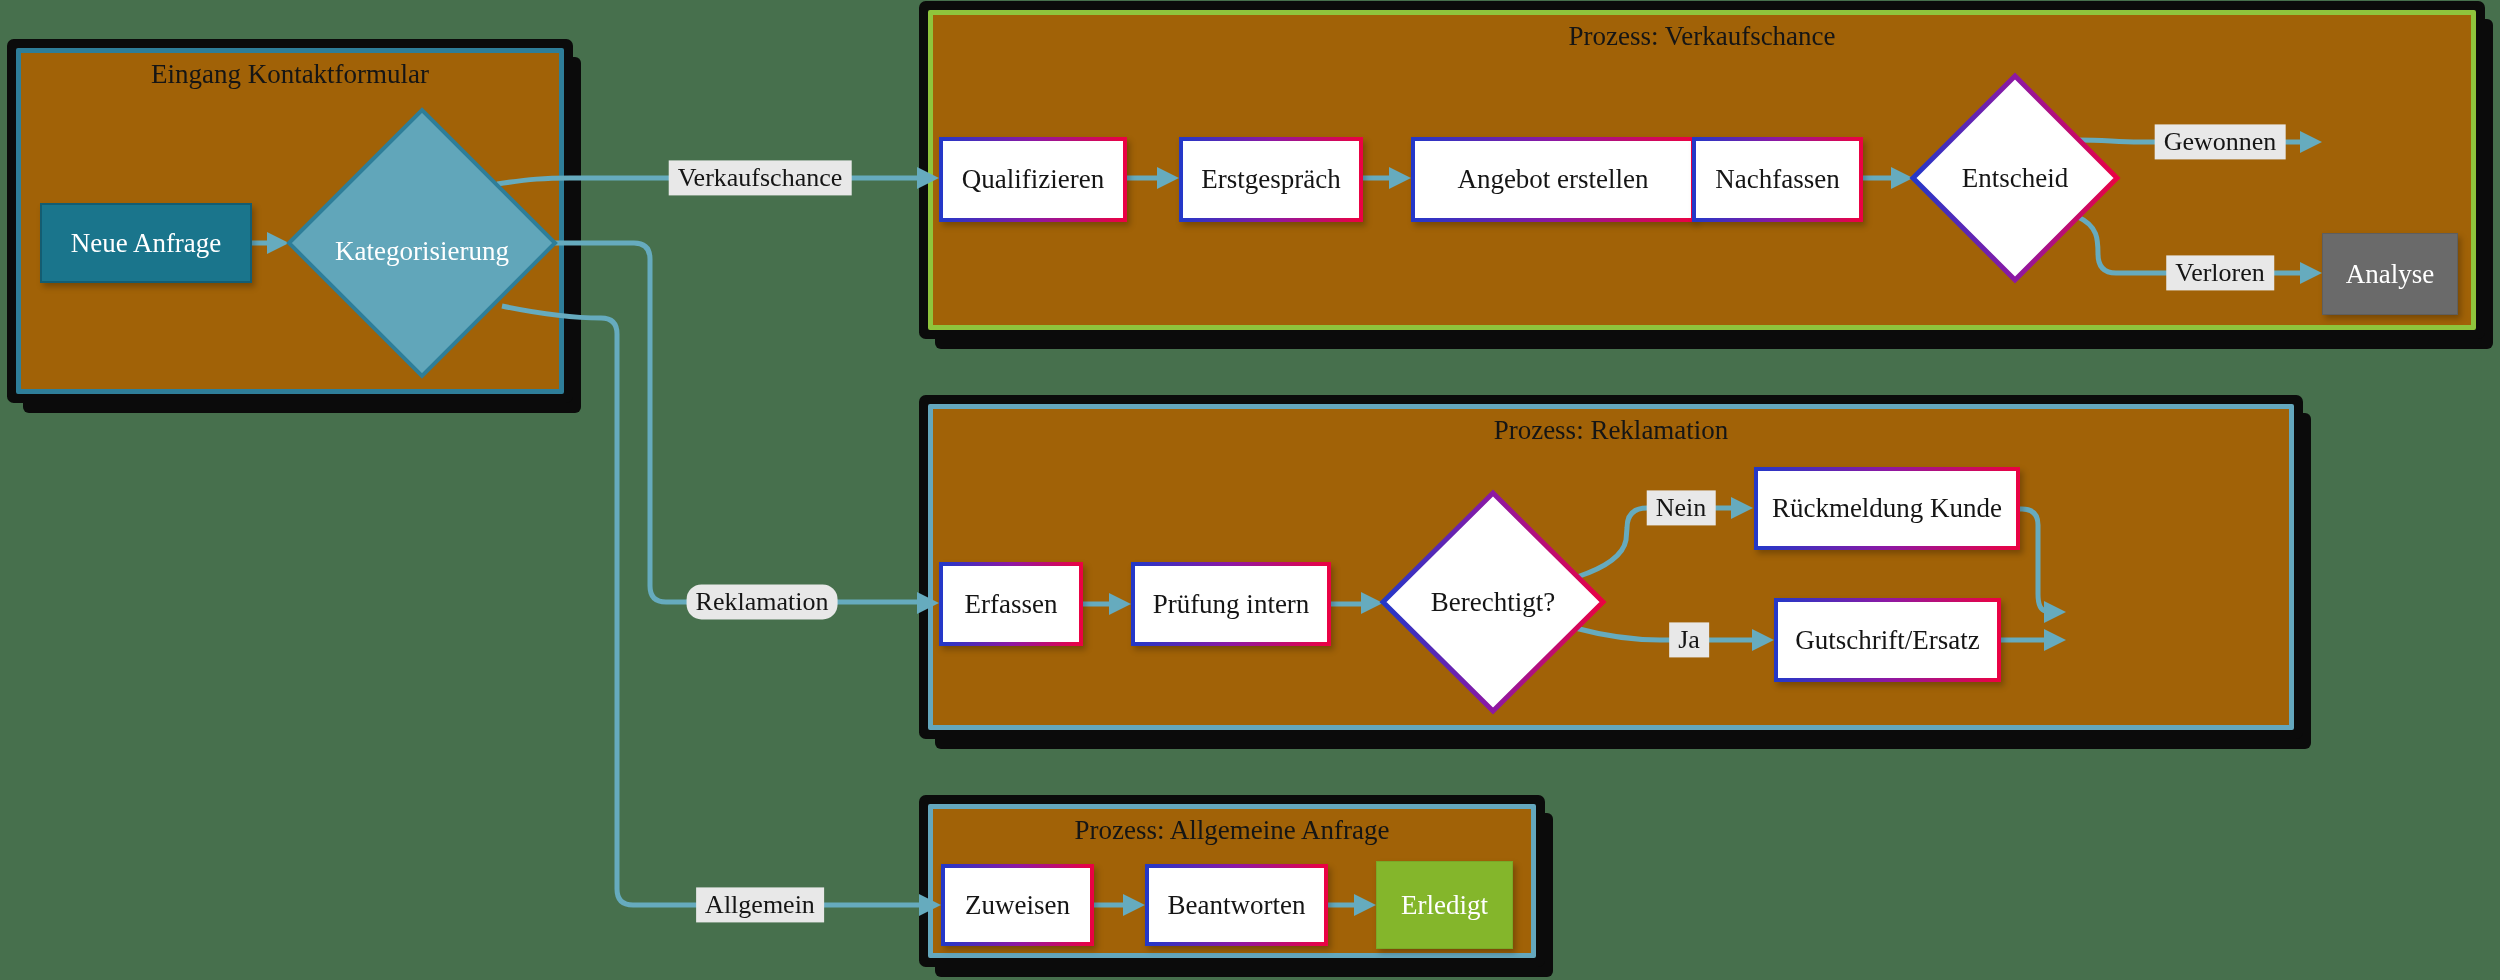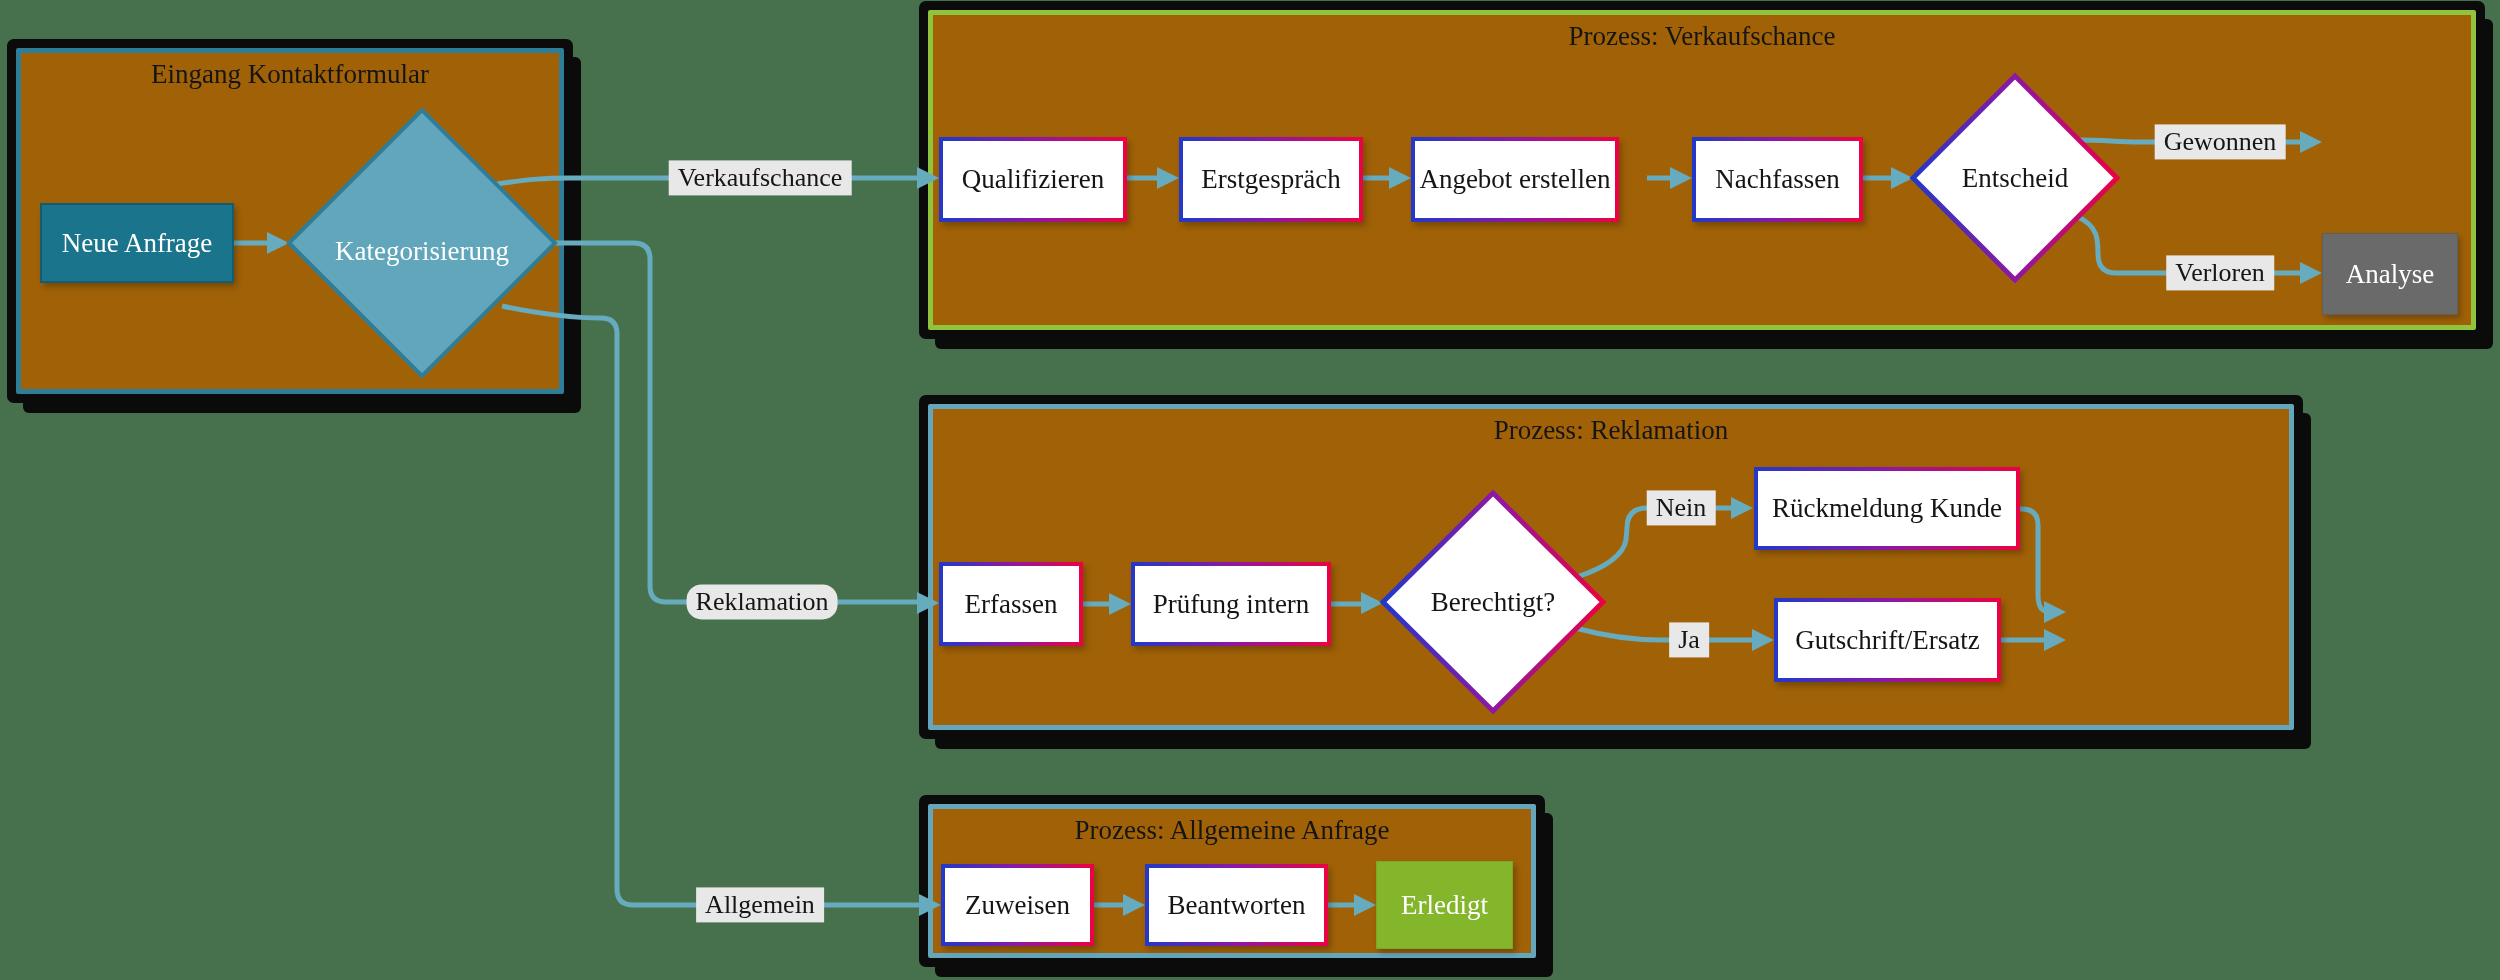--- a/index.html
+++ b/index.html
@@ -114,27 +114,27 @@
       <polygon points="2044,629 2066,640 2044,651"></polygon>
       <polygon points="1123,894 1145,905 1123,916"></polygon>
       <polygon points="1354,894 1376,905 1354,916"></polygon>
     </g>
 
     <polygon points="289,243 422,110 555,243 422,376" fill="#61a6ba" stroke="#2e7e99" stroke-width="4"></polygon>
     <polygon points="1913,178 2015,76 2117,178 2015,280" fill="#ffffff" stroke="url(#diamondGrad)" stroke-width="5"></polygon>
     <polygon points="1383,602 1493,493 1603,602 1493,711" fill="#ffffff" stroke="url(#diamondGrad)" stroke-width="5"></polygon>
   </svg>
 
-  <div class="node teal-node lay3" style="left:40px;top:203px;width:194px;height:80px;">Neue Anfrage</div>
+  <div class="node teal-node lay3" style="left:40px;top:203px;width:212px;height:80px;">Neue Anfrage</div>
 
   <div class="dtext lay3" style="left:422px;top:251px;color:#ffffff;">Kategorisierung</div>
 
   <div class="node grad lay3" style="left:939px;top:137px;width:188px;height:85px;">Qualifizieren</div>
   <div class="node grad lay3" style="left:1179px;top:137px;width:184px;height:85px;">Erstgespräch</div>
-  <div class="node grad lay3" style="left:1411px;top:137px;width:208px;height:85px;">Angebot erstellen</div>
+  <div class="node grad lay3" style="left:1411px;top:137px;width:284px;height:85px;">Angebot erstellen</div>
   <div class="node grad lay3" style="left:1692px;top:137px;width:171px;height:85px;">Nachfassen</div>
 
   <div class="dtext lay3" style="left:2015px;top:178px;">Entscheid</div>
 
   <div class="node gray-node lay3" style="left:2322px;top:233px;width:136px;height:82px;">Analyse</div>
 
   <div class="node grad lay3" style="left:939px;top:562px;width:144px;height:84px;">Erfassen</div>
   <div class="node grad lay3" style="left:1131px;top:562px;width:200px;height:84px;">Prüfung intern</div>
 
   <div class="dtext lay3" style="left:1493px;top:602px;">Berechtigt?</div>

